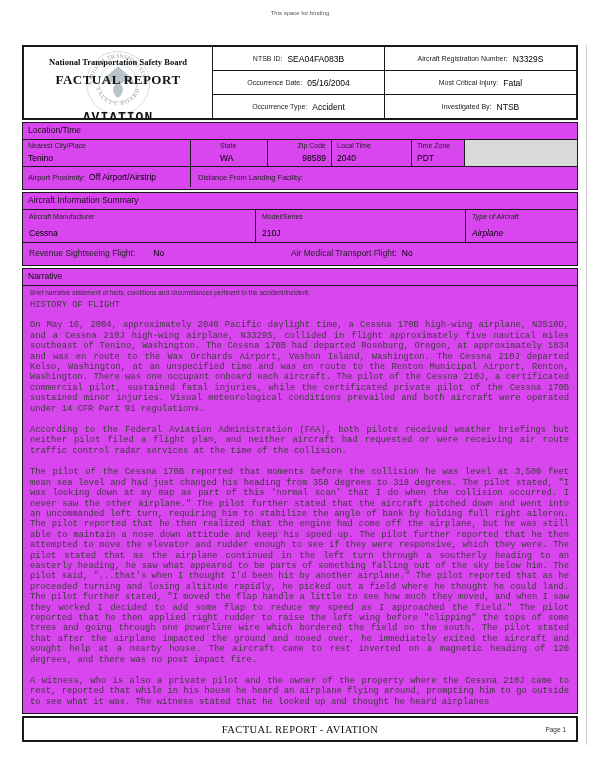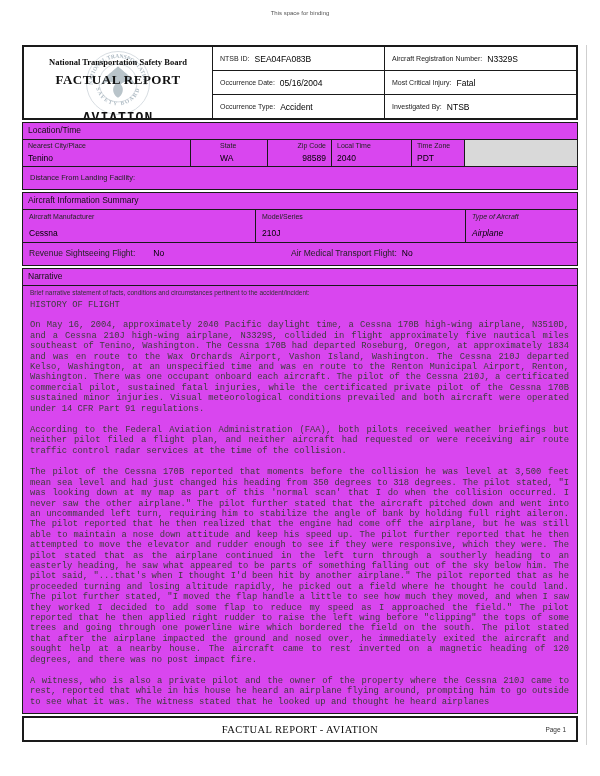--- a/index.html
+++ b/index.html
@@ -16,21 +16,21 @@
   .hdr { position:absolute; top:45px; left:22px; width:556px; height:75px; border:2px solid #1a1a1a; display:flex; background:#fff; }
   .logo-cell { width:189px; border-right:1px solid #1a1a1a; position:relative; text-align:center; overflow:hidden; }
   .seal-wrap { position:absolute; left:50%; top:1px; transform:translateX(-50%); width:70px; height:70px; opacity:.95; }
   .logo-text { position:relative; z-index:2; }
   .agency { margin-top:10px; font-family:"Liberation Serif", serif; font-weight:bold; font-size:8.5px; color:#0d0d0d; }
   .rpt-title { margin-top:5px; font-family:"Liberation Serif", serif; font-weight:bold; font-size:13px; letter-spacing:.5px; }
   .rpt-sub { margin-top:22px; font-family:Liberation Mono, monospace; font-weight:bold; font-size:13px; letter-spacing:1px; }
   .hfields { flex:1; display:flex; flex-direction:column; }
   .hrow { flex:1; display:flex; border-bottom:1px solid #1a1a1a; }
   .hrow:last-child { border-bottom:none; }
-  .hcell { padding:0 7px; display:flex; align-items:center; gap:5px; }
+  .hcell { padding:0 7px; display:flex; align-items:center; gap:5px;justify-content:center; }
   .hcell.mid { width:172px; border-right:1px solid #1a1a1a; }
   .hcell.rt { flex:1; }
   .flabel { font-size:7px; color:#222; white-space:nowrap; }
   .fvalue { font-size:8.5px; color:#000; white-space:nowrap; }
 
   
   .sec { position:absolute; left:22px; width:556px; border:1.5px solid #1a1a1a; background:#d946ef; }
   .sec-title { height:17px; line-height:15px; padding-left:5px; font-size:8.5px; color:#111; border-bottom:1px solid #1a1a1a; }
 
   
@@ -162,20 +162,24 @@
         <span class="flabel">Local Time</span>
         <span class="fvalue">2040</span>
       </div>
       <div class="lcell c-tz">
         <span class="flabel">Time Zone</span>
         <span class="fvalue">PDT</span>
       </div>
       <div class="lcell c-shade" style="background:#d9d9d9"></div>
     </div>
     <div class="loc-prox">
+      <div class="prox-left">
+        <span class="flabel">Airport Proximity:</span>
+        <span class="fvalue">Off Airport/Airstrip</span>
+      </div>
       <div class="prox-right">
         <span class="flabel">Distance From Landing Facility:</span>
         <span class="fvalue"></span>
       </div>
     </div>
   </div>
 
   <div class="sec" id="air">
     <div class="sec-title">Aircraft Information Summary</div>
     <div class="air-fields">

